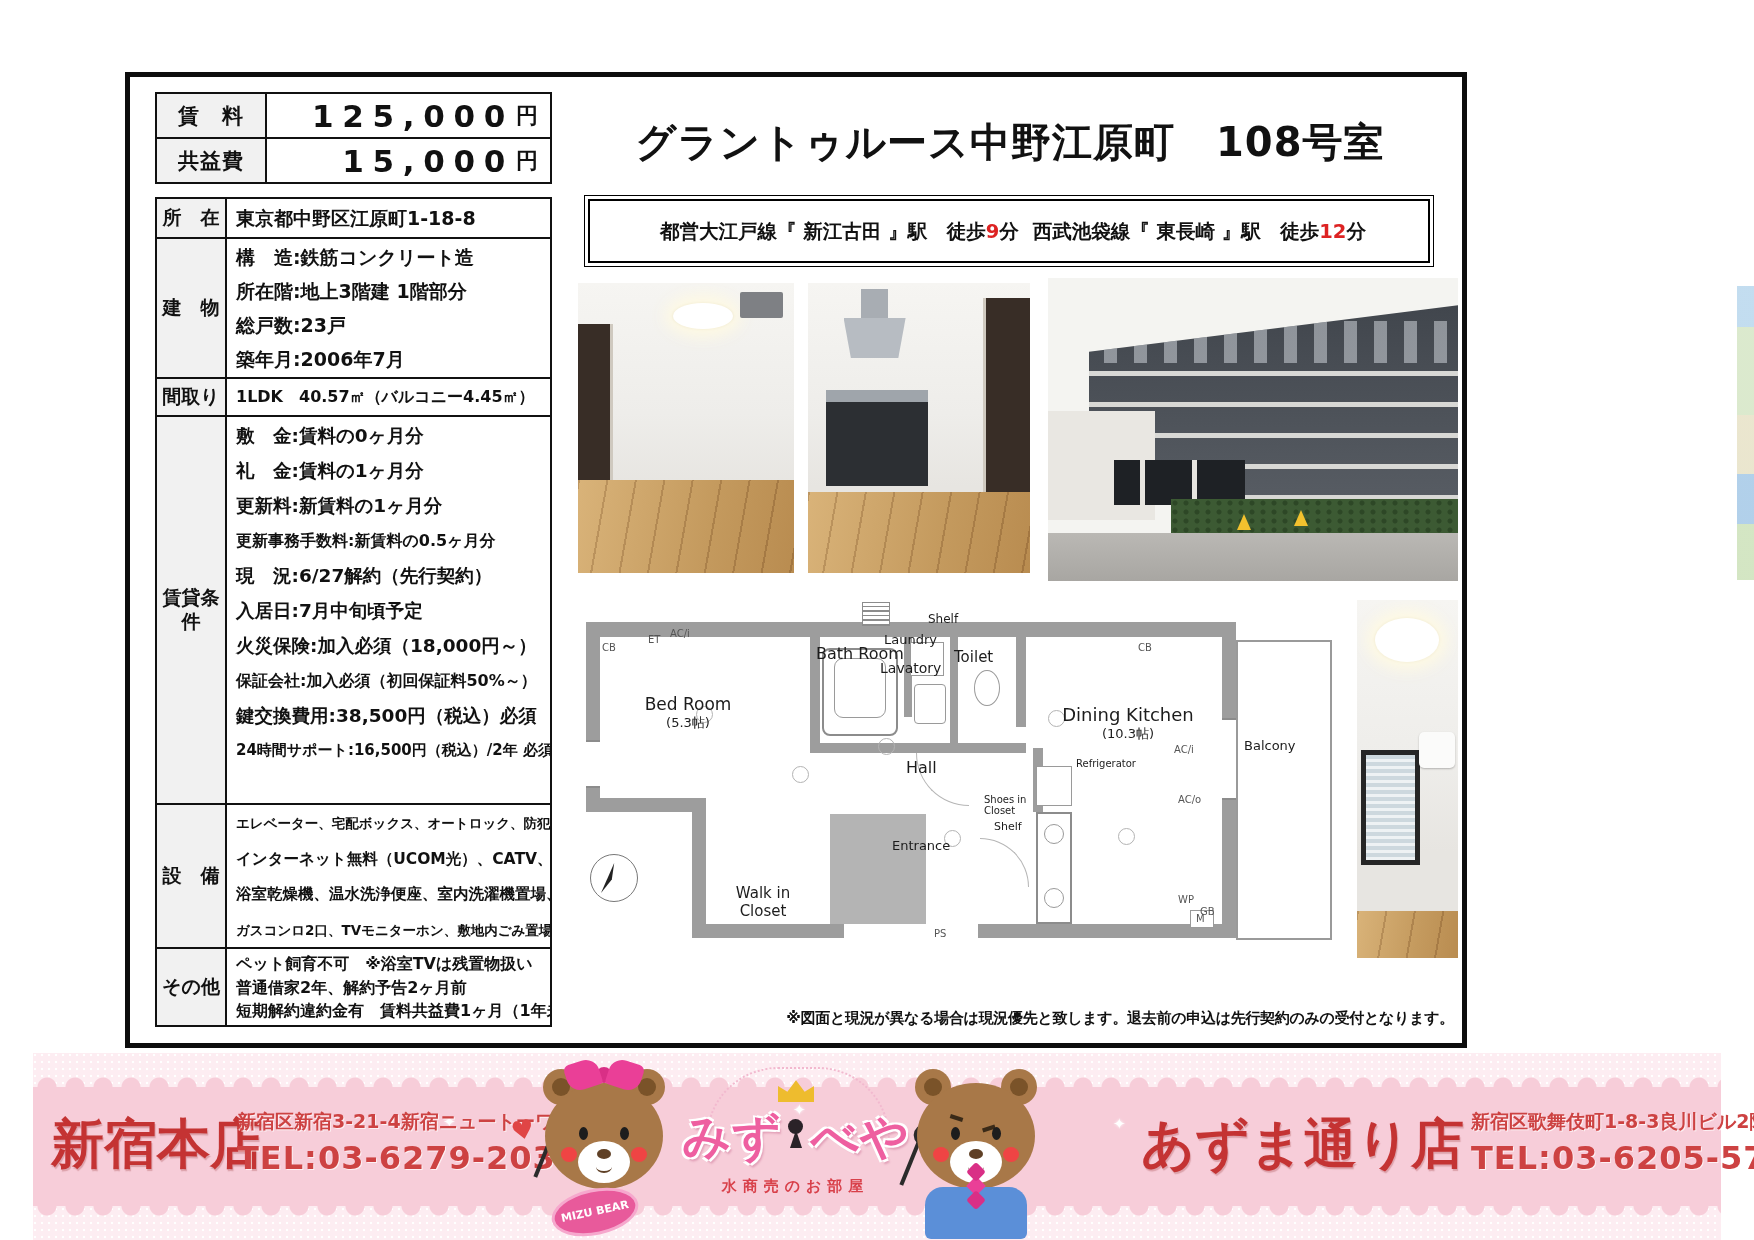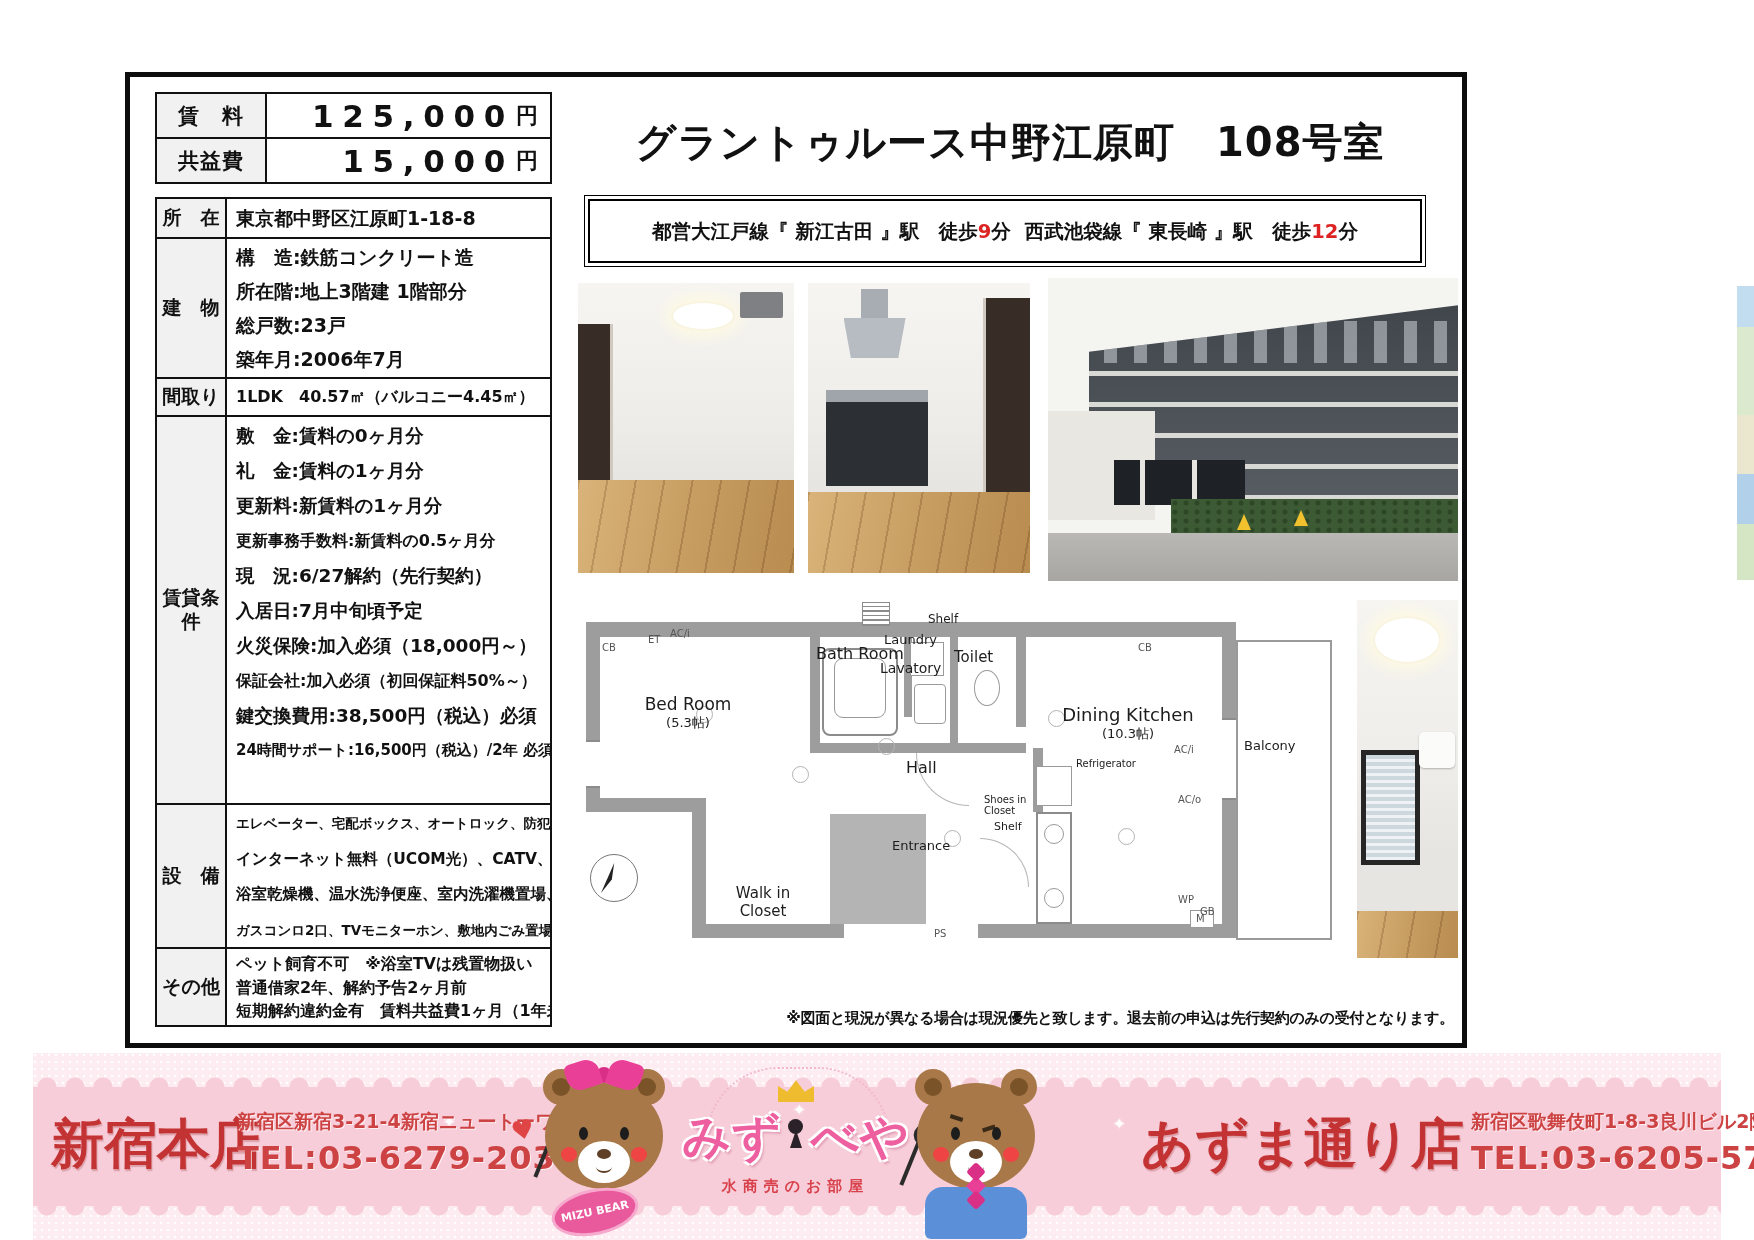--- a/index.html
+++ b/index.html
@@ -29,21 +29,21 @@
   .h3{height:386px}.h3 .sline{line-height:35px;font-size:18.5px;}
   .h3 .sline.sm{font-size:16px;}
   .h3 .sline.xs{font-size:15px;}
   .h4{height:142px}.h4 .sline{line-height:35.5px;font-size:13.5px;}
   .h4 .sline.md{font-size:15.5px;}
   .h5{height:76px;}.h5 .sline{line-height:23.5px;font-size:16px;white-space:nowrap;}
   .h5 .svalue{padding-top:3px;}
 
   
   .title{position:absolute;left:450px;top:38px;width:860px;text-align:center;font-size:40px;font-weight:bold;letter-spacing:1px;white-space:nowrap;}
-  .station-box{position:absolute;left:458px;top:122px;width:830px;height:60px;border:2px solid #000;outline:1px solid #000;outline-offset:3px;display:flex;align-items:center;justify-content:center;font-size:19.5px;font-weight:bold;white-space:nowrap;}
+  .station-box{position:absolute;left:458px;top:122px;width:830px;height:60px;border:2px solid #000;outline:1px solid #000;outline-offset:3px;display:flex;align-items:center;justify-content:center;font-size:19.5px;font-weight:bold;white-space:nowrap;padding-left:8px;}
   .station-box .gap{margin-left:14px;}
   .red{color:#dd2222;}
 
   
   .photo{position:absolute;overflow:hidden;background:#e9e7e3;}
   .ph1{left:448px;top:206px;width:216px;height:290px;}
   .ph2{left:678px;top:206px;width:222px;height:290px;}
   .ph3{left:918px;top:201px;width:410px;height:303px;}
   .ph4{left:1227px;top:523px;width:101px;height:358px;}
   .wall{position:absolute;inset:0;background:linear-gradient(180deg,#f6f5f2 0%,#eeedea 45%,#e7e5e1 70%);}

